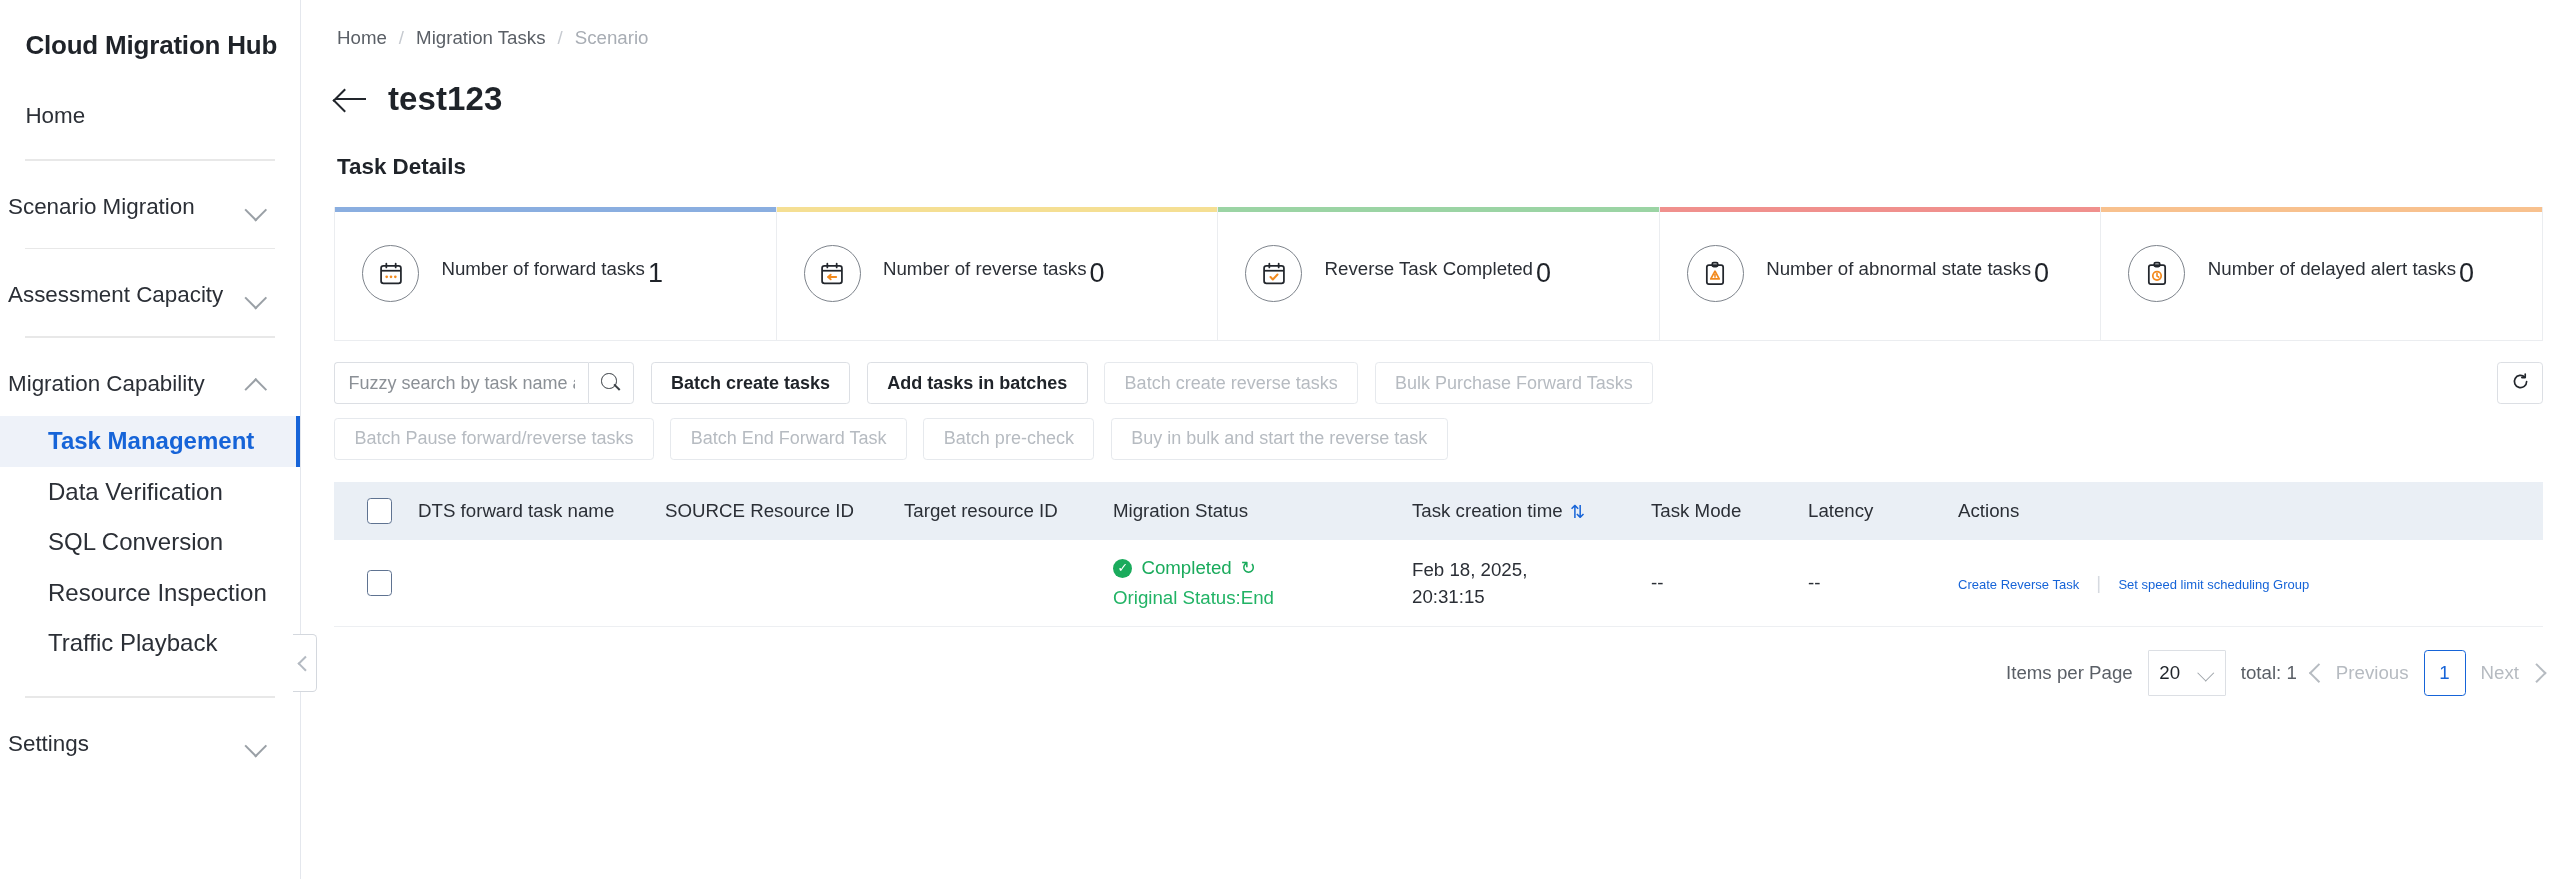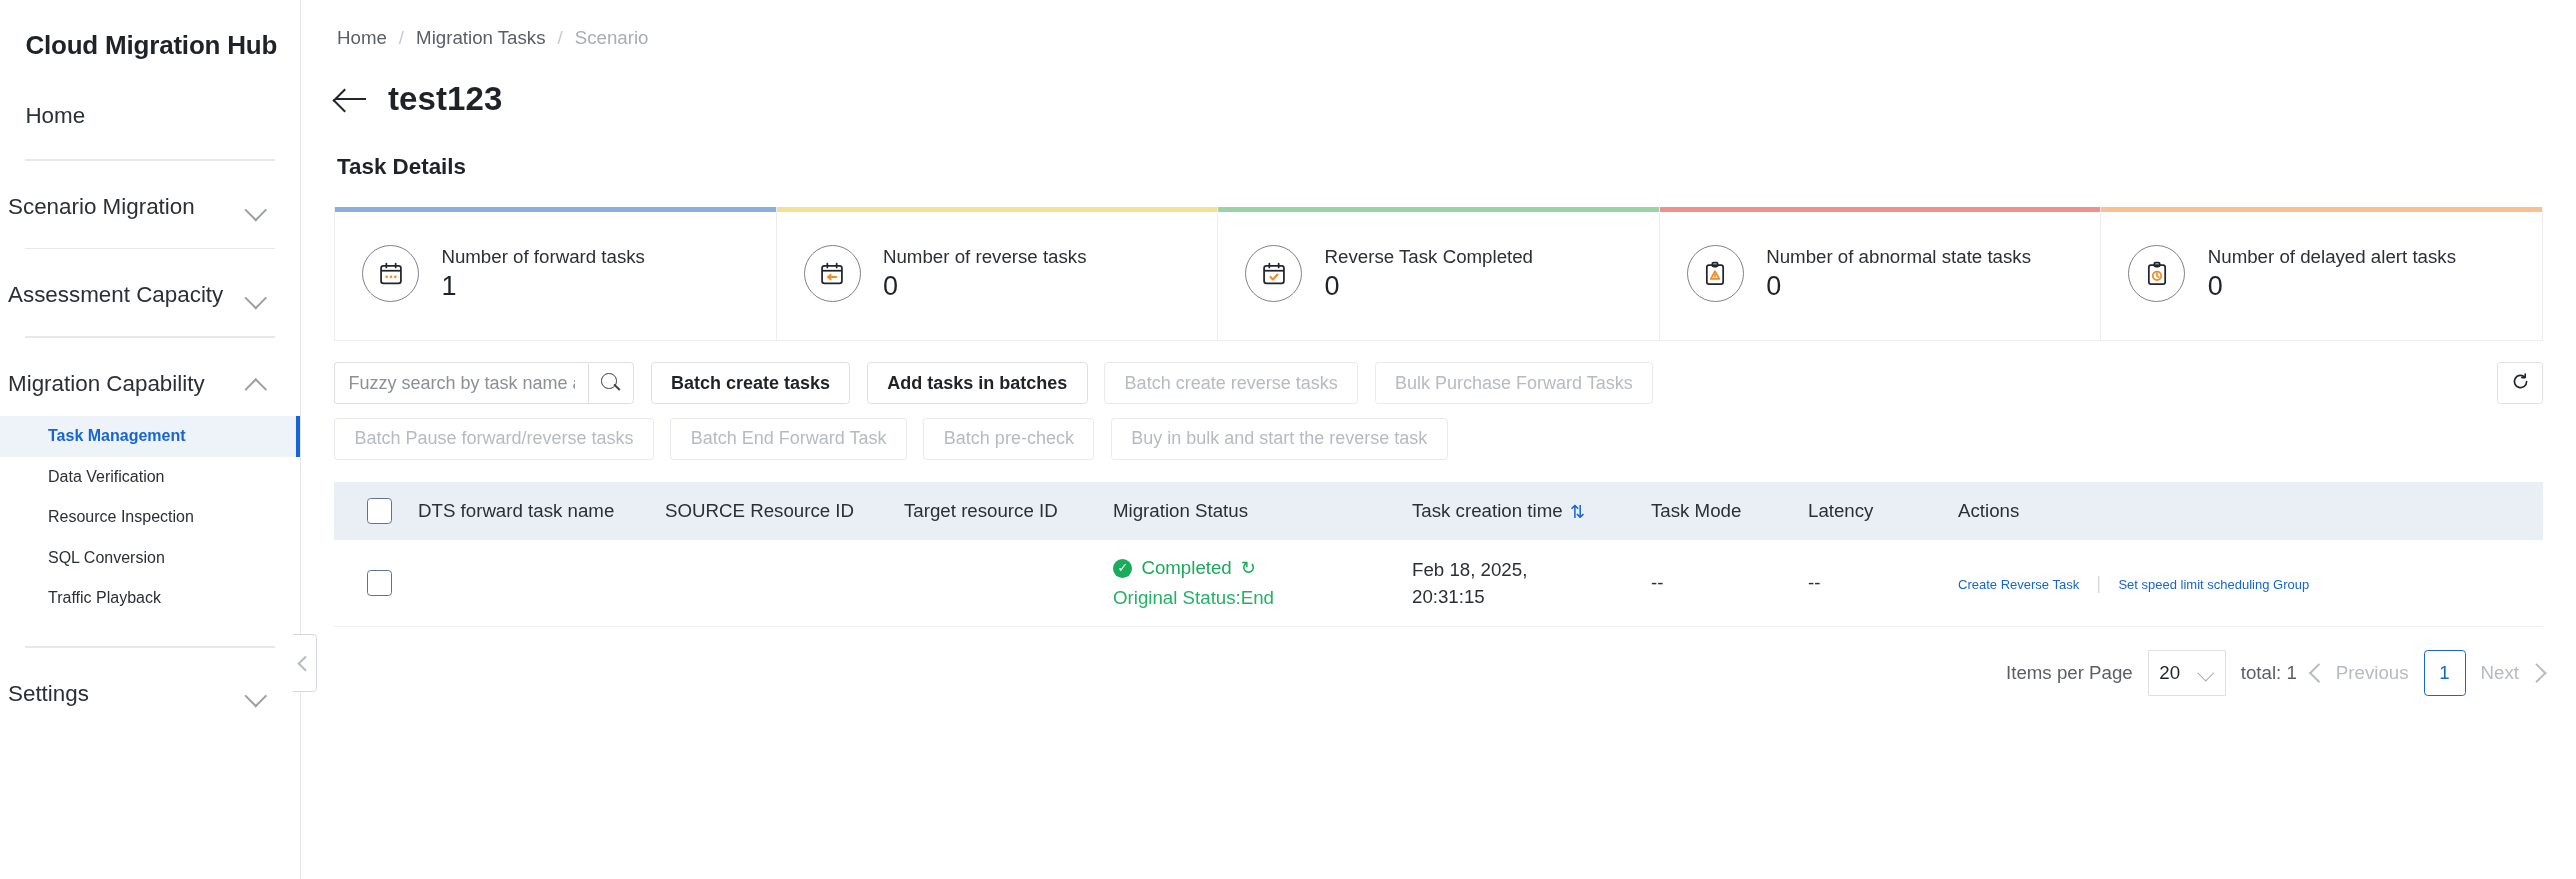--- a/index.html
+++ b/index.html
@@ -45,21 +45,21 @@
   }
   .chev::before {
     content: ""; position: absolute; left: 2.2px; top: 0.7px;
     width: 13.5px; height: 13.5px;
     border-right: 2.2px solid #9aa0a6; border-bottom: 2.2px solid #9aa0a6;
     transform: rotate(45deg);
   }
   .chev.up::before { transform: rotate(225deg); top: 4.5px; }
   .sub-list { margin-top: 19.4px; }
   .sub-item {
-    font-size: 16px; color: #2b2f36;
+    font-size: 24px; color: #2b2f36;
     padding: 11.2px 0 11.2px 48px;
     position: relative;
   }
   .sub-item.active {
     background: #eef2f9; color: #1664d8; font-weight: bold;
   }
   .sub-item.active::after {
     content: ""; position: absolute; right: 0; top: 0;
     width: 3.7px; height: 100%; background: #1664d8;
   }
@@ -118,21 +118,21 @@
     border-right: 1.5px solid #ebedf0;
   }
   .stat:last-child { border-right: none; }
   .stat .topbar { position: absolute; left: 0; right: 0; top: 0; height: 5.2px; }
   .stat-circle {
     width: 57px; height: 57px; border-radius: 50%;
     border: 1.5px solid #7d838b;
     display: flex; align-items: center; justify-content: center;
     flex: 0 0 57px;
   }
-  .stat-body { display: flex; flex-direction: column; gap: 3px; }
+  .stat-body { display: flex; flex-direction: row; gap: 3px; }
   .stat-label { font-size: 18.7px; color: #2b2f36; }
   .stat-value { font-size: 27px; color: #1f2329; }
 
   
   .toolbar {
     margin: 21px 33px 0 33px;
     display: flex; align-items: flex-start; gap: 16.5px;
     position: relative;
   }
   .toolbar-rows { display: flex; flex-direction: column; gap: 13.5px; flex: 1; }
@@ -279,22 +279,22 @@
     <div class="divider"></div>
 
     <div class="nav-group">
       <span class="nav-group-label">Migration Capability</span>
       <span class="chev up"></span>
     </div>
 
     <div class="sub-list">
       <div class="sub-item active">Task Management</div>
       <div class="sub-item">Data Verification</div>
+      <div class="sub-item">SQL Conversion</div>
       <div class="sub-item">Resource Inspection</div>
-      <div class="sub-item">SQL Conversion</div>
       <div class="sub-item">Traffic Playback</div>
     </div>
 
     <div class="divider"></div>
 
     <div class="nav-group">
       <span class="nav-group-label">Settings</span>
       <span class="chev"></span>
     </div>
 

